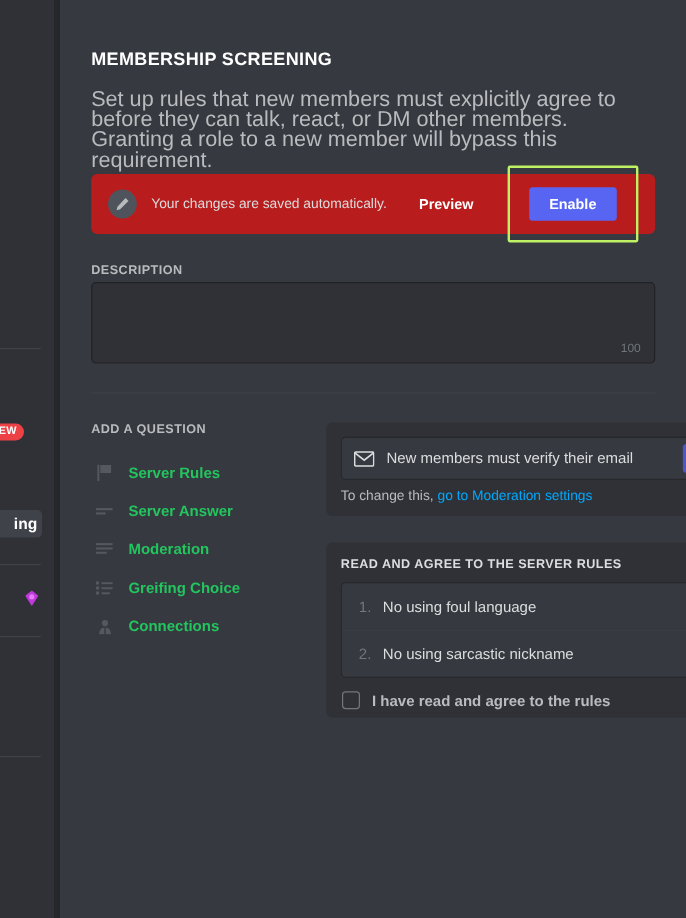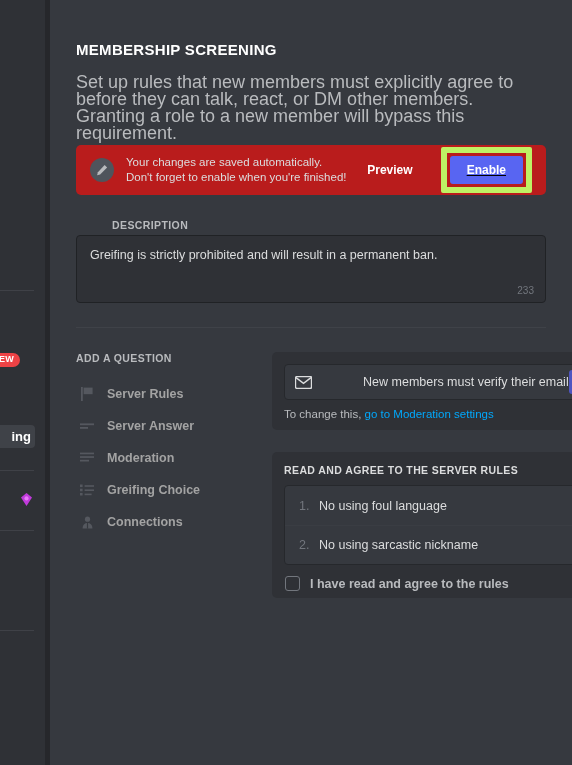--- a/index.html
+++ b/index.html
@@ -143,24 +143,23 @@
     font-weight: 600;
     color: #ffffff;
     margin-right: 28px;
     cursor: pointer;
     background: none;
     border: none;
     font-family: inherit;
   }
   .enable-wrap {
     position: relative;
-    padding: 3px;
-    border: 6px solid #bef264;
+    padding: 16px;
+    border: 2px solid #bef264;
     border-radius: 2px;
-    text-decoration: underline;
   }
   .enable-btn {
     display: block;
     background: #5865f2;
     color: #ffffff;
     font-size: 12px;
     font-weight: 600;
     border: none;
     border-radius: 3px;
     padding: 7px 17px;
@@ -170,21 +169,21 @@
 
   
   .section-label {
     font-size: 10.5px;
     font-weight: bold;
     color: #b9bbbe;
     letter-spacing: .4px;
   }
   .desc-label {
     position: absolute;
-    left: 26px; top: 219px; margin-left: 36px;
+    left: 26px; top: 219px;
   }
   .desc-box {
     position: absolute;
     left: 26px; top: 235px;
     width: 470px; height: 68px;
     background: #2f3136;
     border: 1px solid #202225;
     border-radius: 4px;
   }
   .desc-text {
@@ -215,21 +214,21 @@
   .addq-list {
     position: absolute;
     left: 22px; top: 378px;
     width: 160px;
   }
   .addq-item {
     display: flex;
     align-items: center;
     height: 32px;
     padding-left: 4px;
-    color: #a3a3a3;
+    color: #22c55e;
     font-size: 12.5px;
     font-weight: 600;
     cursor: pointer;
     text-align: right;
   }
   .addq-icon {
     width: 22px;
     display: flex;
     align-items: center;
     justify-content: center;
@@ -256,21 +255,20 @@
     display: flex;
     align-items: center;
     padding: 0 5px 0 10px;
   }
   .email-icon { flex: 0 0 auto; display: flex; align-items: center; }
   .email-text {
     flex: 1 1 auto;
     margin-left: 10px;
     font-size: 12.5px;
     color: #dcddde;
-    text-align: right;
   }
   .verify-btn {
     background: #4f55c1;
     color: #b9b9c6;
     font-size: 11.5px;
     font-weight: 600;
     border: none;
     border-radius: 3px;
     padding: 6px 13px;
     cursor: pointer;
@@ -378,32 +376,30 @@
     </div>
 
     <div class="savebar">
       <span class="savebar-icon">
         <svg width="12" height="12" viewBox="0 0 12 12">
           <path d="M8.6 0.9 L11.1 3.4 L4.1 10.4 L1.1 11.2 L1.9 8.2 Z" fill="#b9bbbe"></path>
         </svg>
       </span>
       <div class="savebar-text">
         <div class="savebar-line1">Your changes are saved automatically.</div>
-        <div class="savebar-line2">Don't forget to enable when you're finished!</div>
       </div>
       <button class="preview-btn">Preview</button>
       <span class="enable-wrap">
         <button class="enable-btn">Enable</button>
       </span>
     </div>
 
     <div class="section-label desc-label">DESCRIPTION</div>
     <div class="desc-box">
-      <div class="desc-text">Greifing is strictly prohibited and will result in a permanent ban.</div>
-      <div class="desc-count">233</div>
+      <div class="desc-count">100</div>
     </div>
 
     <div class="hr-divider"></div>
 
     <div class="section-label addq-label">ADD A QUESTION</div>
 
     <div class="addq-list">
       <div class="addq-item">
         <span class="addq-icon">
           <svg width="13" height="14" viewBox="0 0 13 14">

